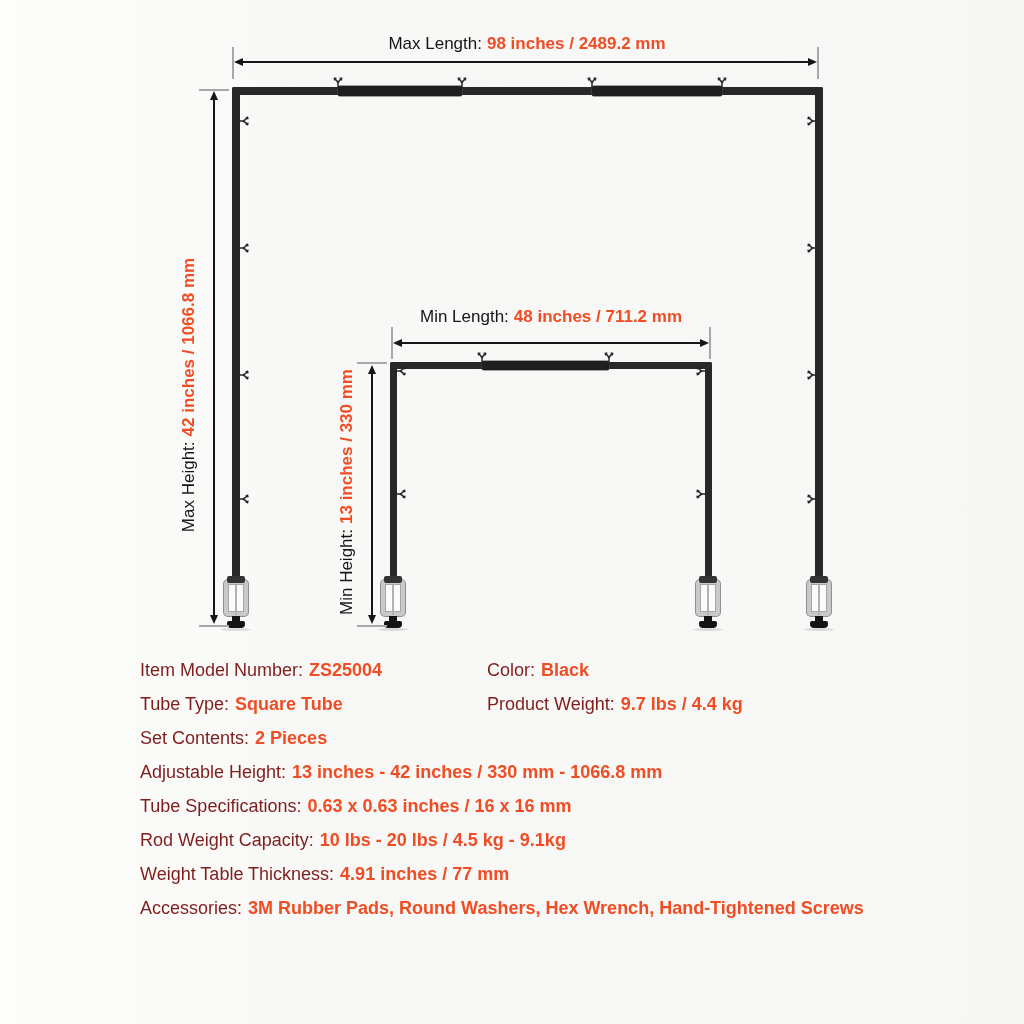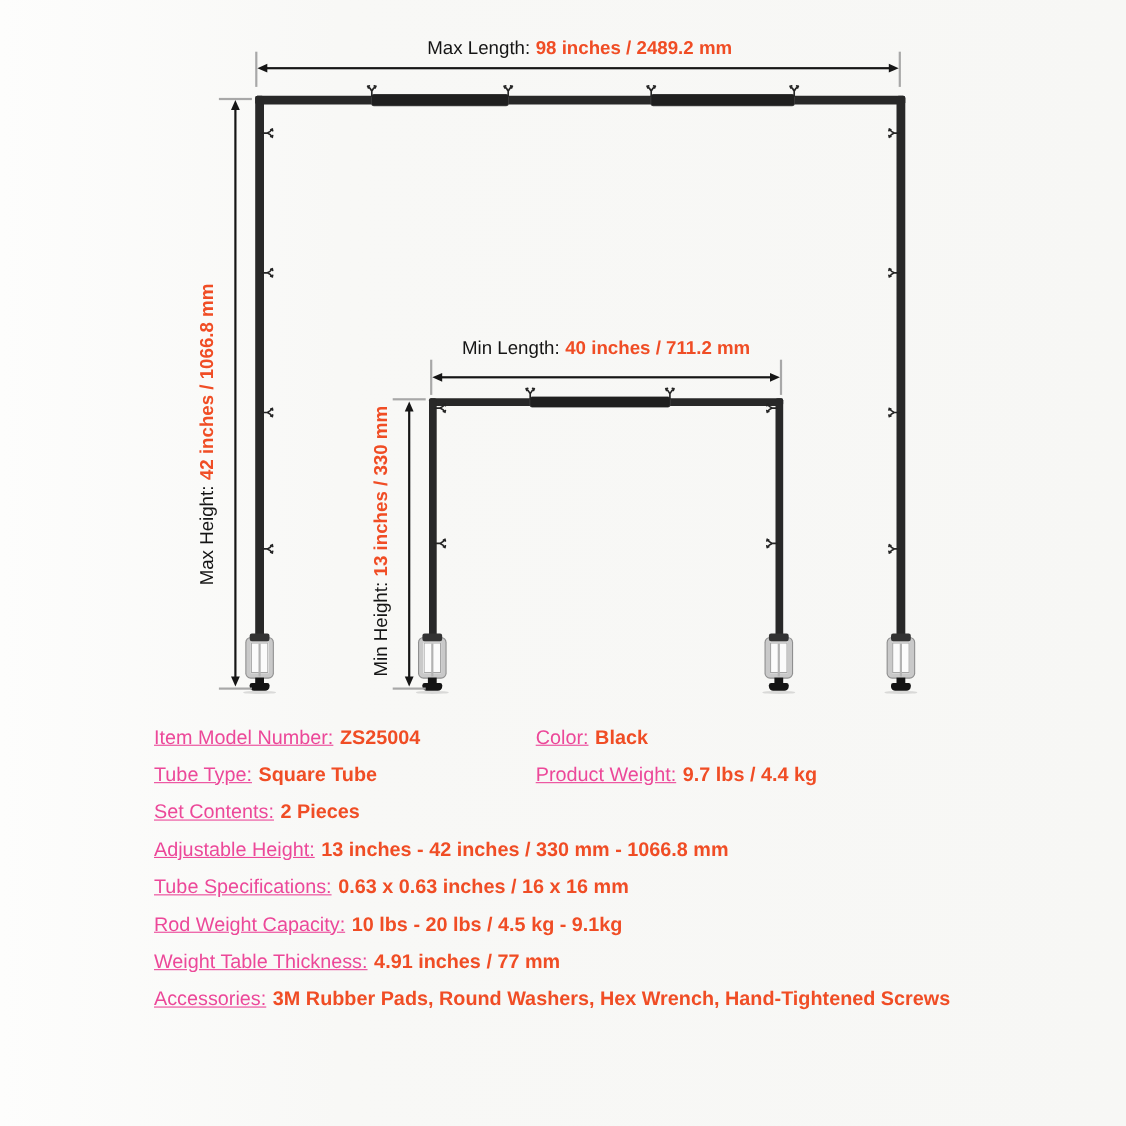--- a/index.html
+++ b/index.html
@@ -47,21 +47,21 @@
   .dim-label{position:absolute;white-space:nowrap;font-size:17px;font-weight:500;color:#151515;
     transform:translate(-50%,-50%);}
   .dim-label.v{transform:translate(-50%,-50%) rotate(-90deg);}
   .dim-value{color:#f04d25;font-weight:600;margin-left:5px;}
 
   
   .specs{position:absolute;left:140px;top:653px;width:790px;font-size:18px;}
   .spec-row{display:flex;height:34px;align-items:center;}
   .spec-cell{white-space:nowrap;}
   .spec-cell.first{width:347px;flex:none;}
-  .spec-label{color:#ec4899;text-decoration:underline;}
+  .spec-label{color:#7f1d1d;}
   .spec-value{color:#f04d25;font-weight:700;margin-left:6px;}
 </style>
 </head>
 <body>
 
 <div class="canvas">
 
   <div>
 
     <div class="tube" style="left:232px;top:87px;width:591px;height:8px;"></div>
@@ -184,21 +184,21 @@
     <div class="dim-label v" style="left:189px;top:395px;">
       <span>Max Height:</span><span class="dim-value">42 inches / 1066.8 mm</span>
     </div>
 
     <div class="tick-v" style="left:391px;top:327px;"></div>
     <div class="tick-v" style="left:709px;top:327px;"></div>
     <div class="dline" style="left:397px;top:342px;width:308px;height:2px;"></div>
     <div class="arr l" style="left:393px;top:339px;"></div>
     <div class="arr r" style="left:700px;top:339px;"></div>
     <div class="dim-label h" style="left:551px;top:317px;">
-      <span>Min Length:</span><span class="dim-value">40 inches / 711.2 mm</span>
+      <span>Min Length:</span><span class="dim-value">48 inches / 711.2 mm</span>
     </div>
 
     <div class="tick-h" style="left:357px;top:362px;"></div>
     <div class="tick-h" style="left:357px;top:625px;"></div>
     <div class="dline" style="left:371px;top:371px;width:2px;height:248px;"></div>
     <div class="arr u" style="left:368px;top:365px;"></div>
     <div class="arr d" style="left:368px;top:615px;"></div>
     <div class="dim-label v" style="left:347px;top:492px;">
       <span>Min Height:</span><span class="dim-value">13 inches / 330 mm</span>
     </div>

